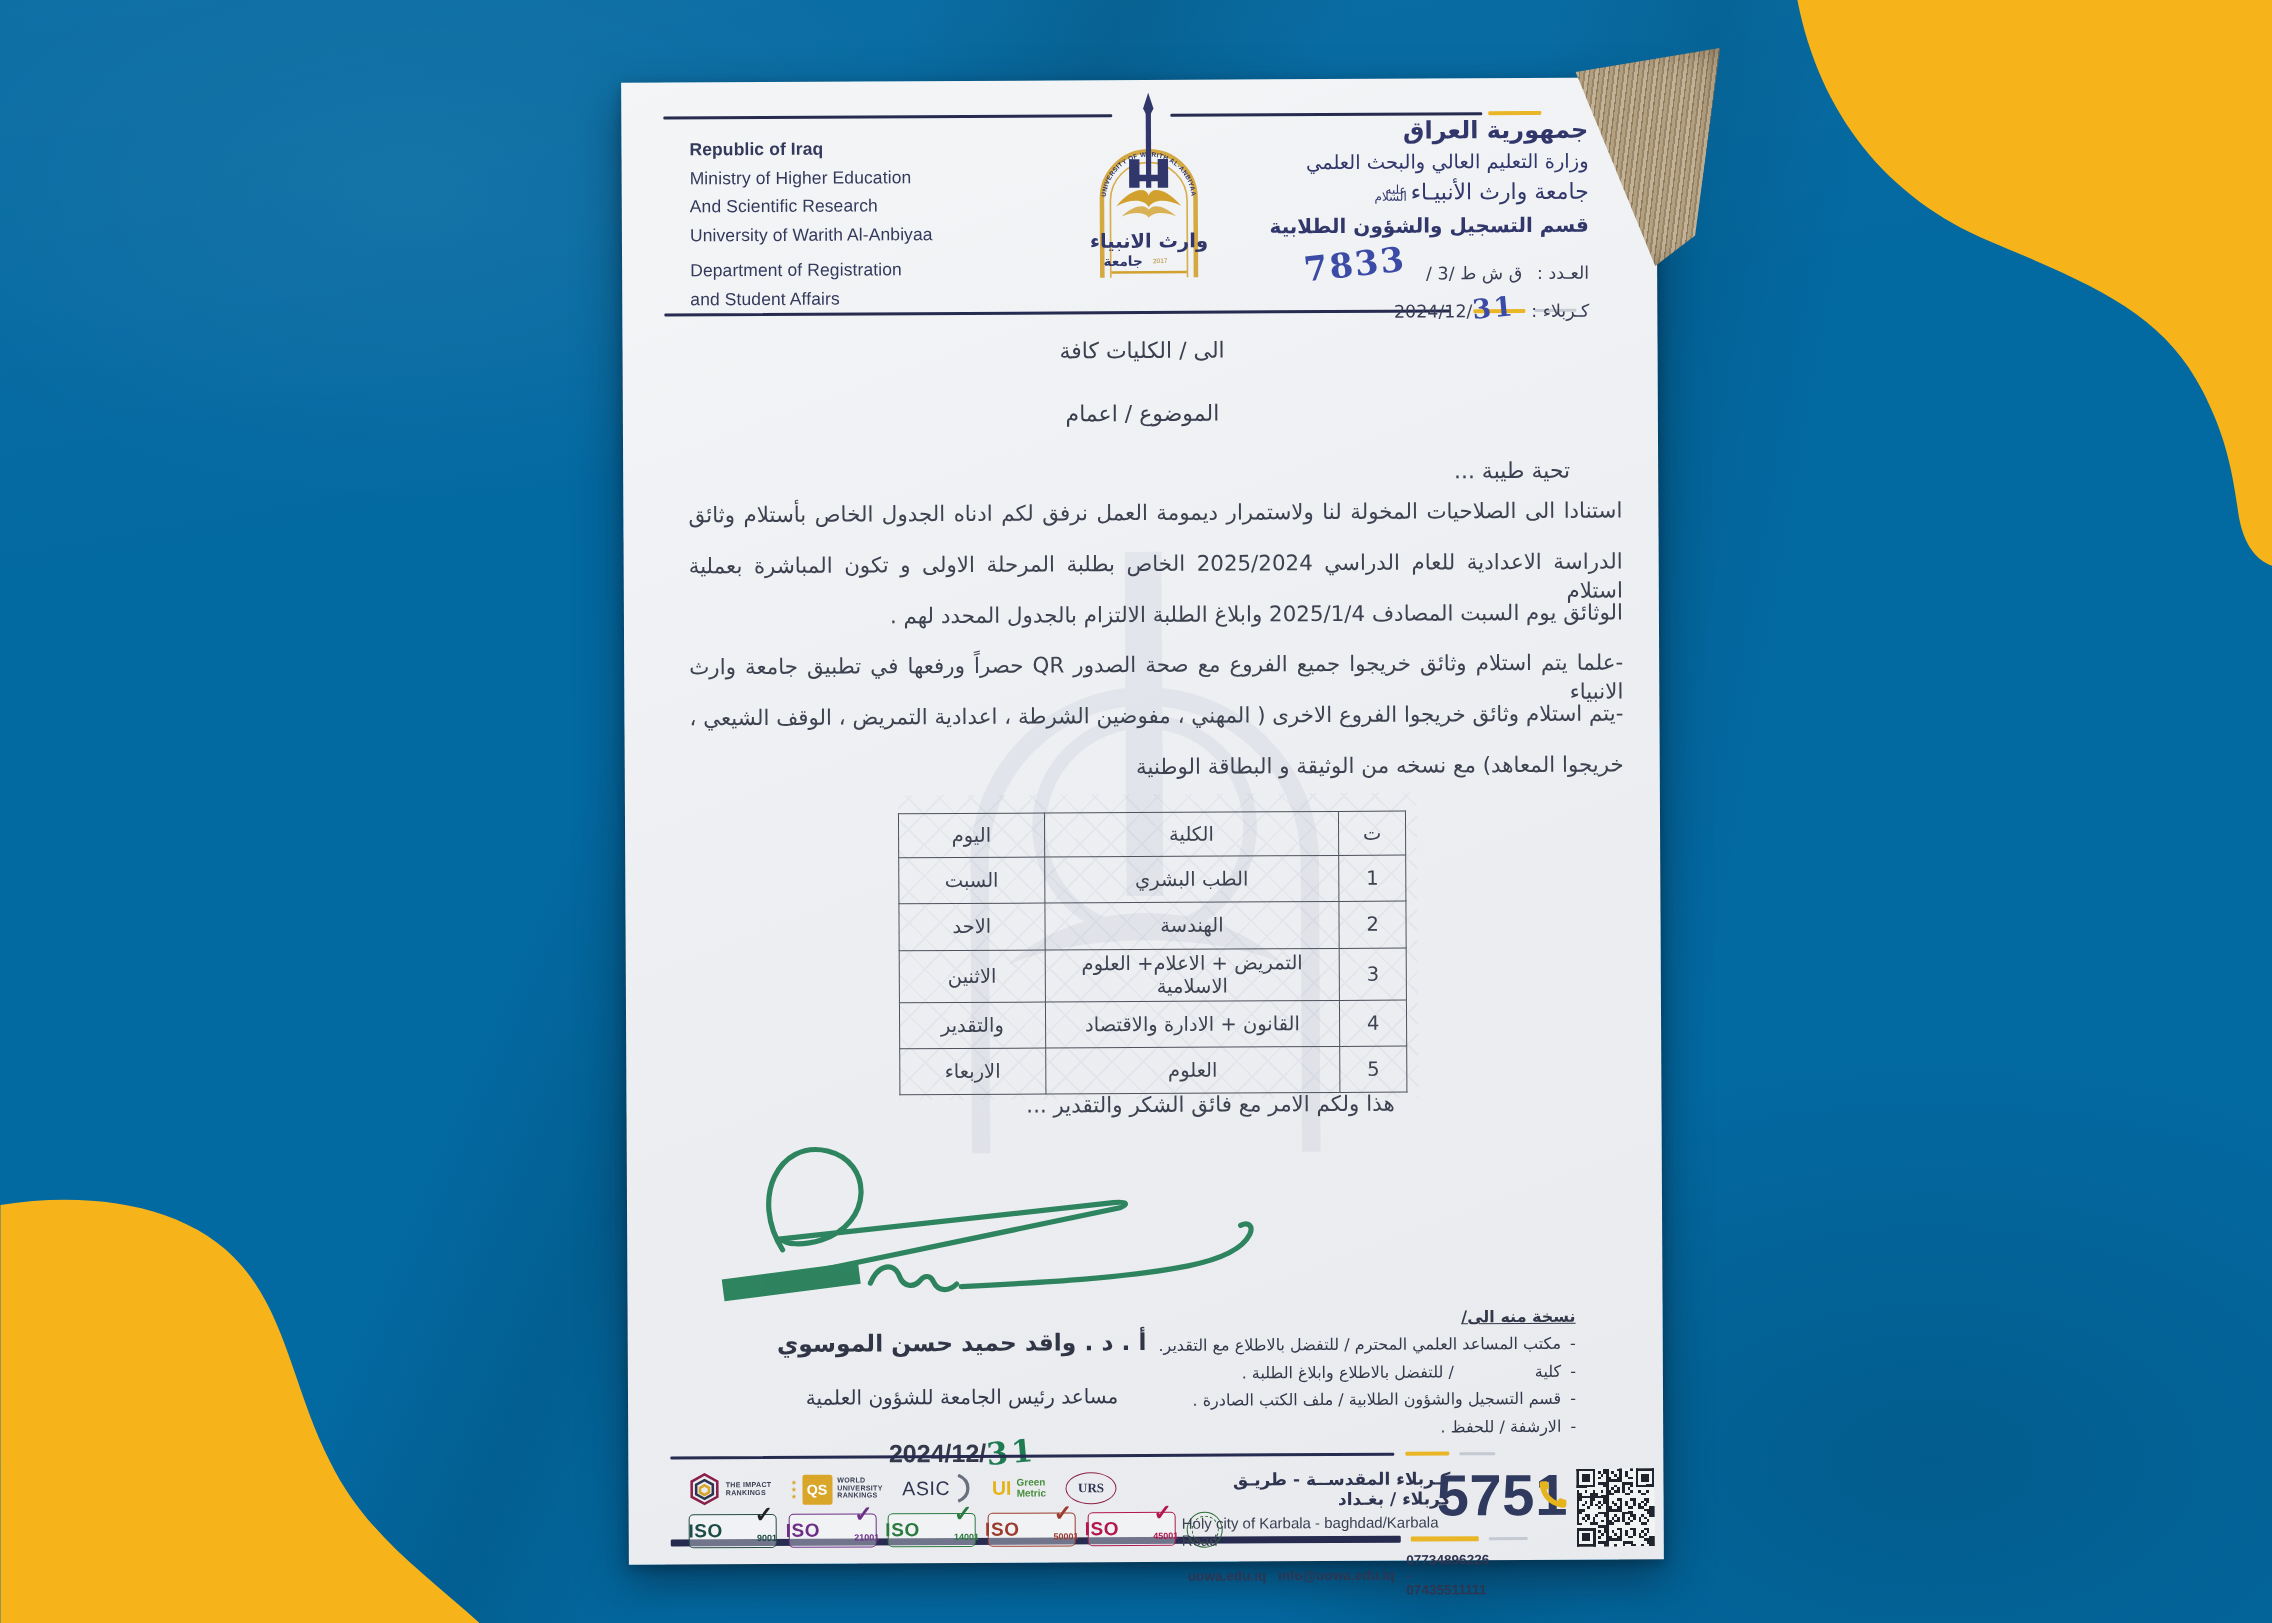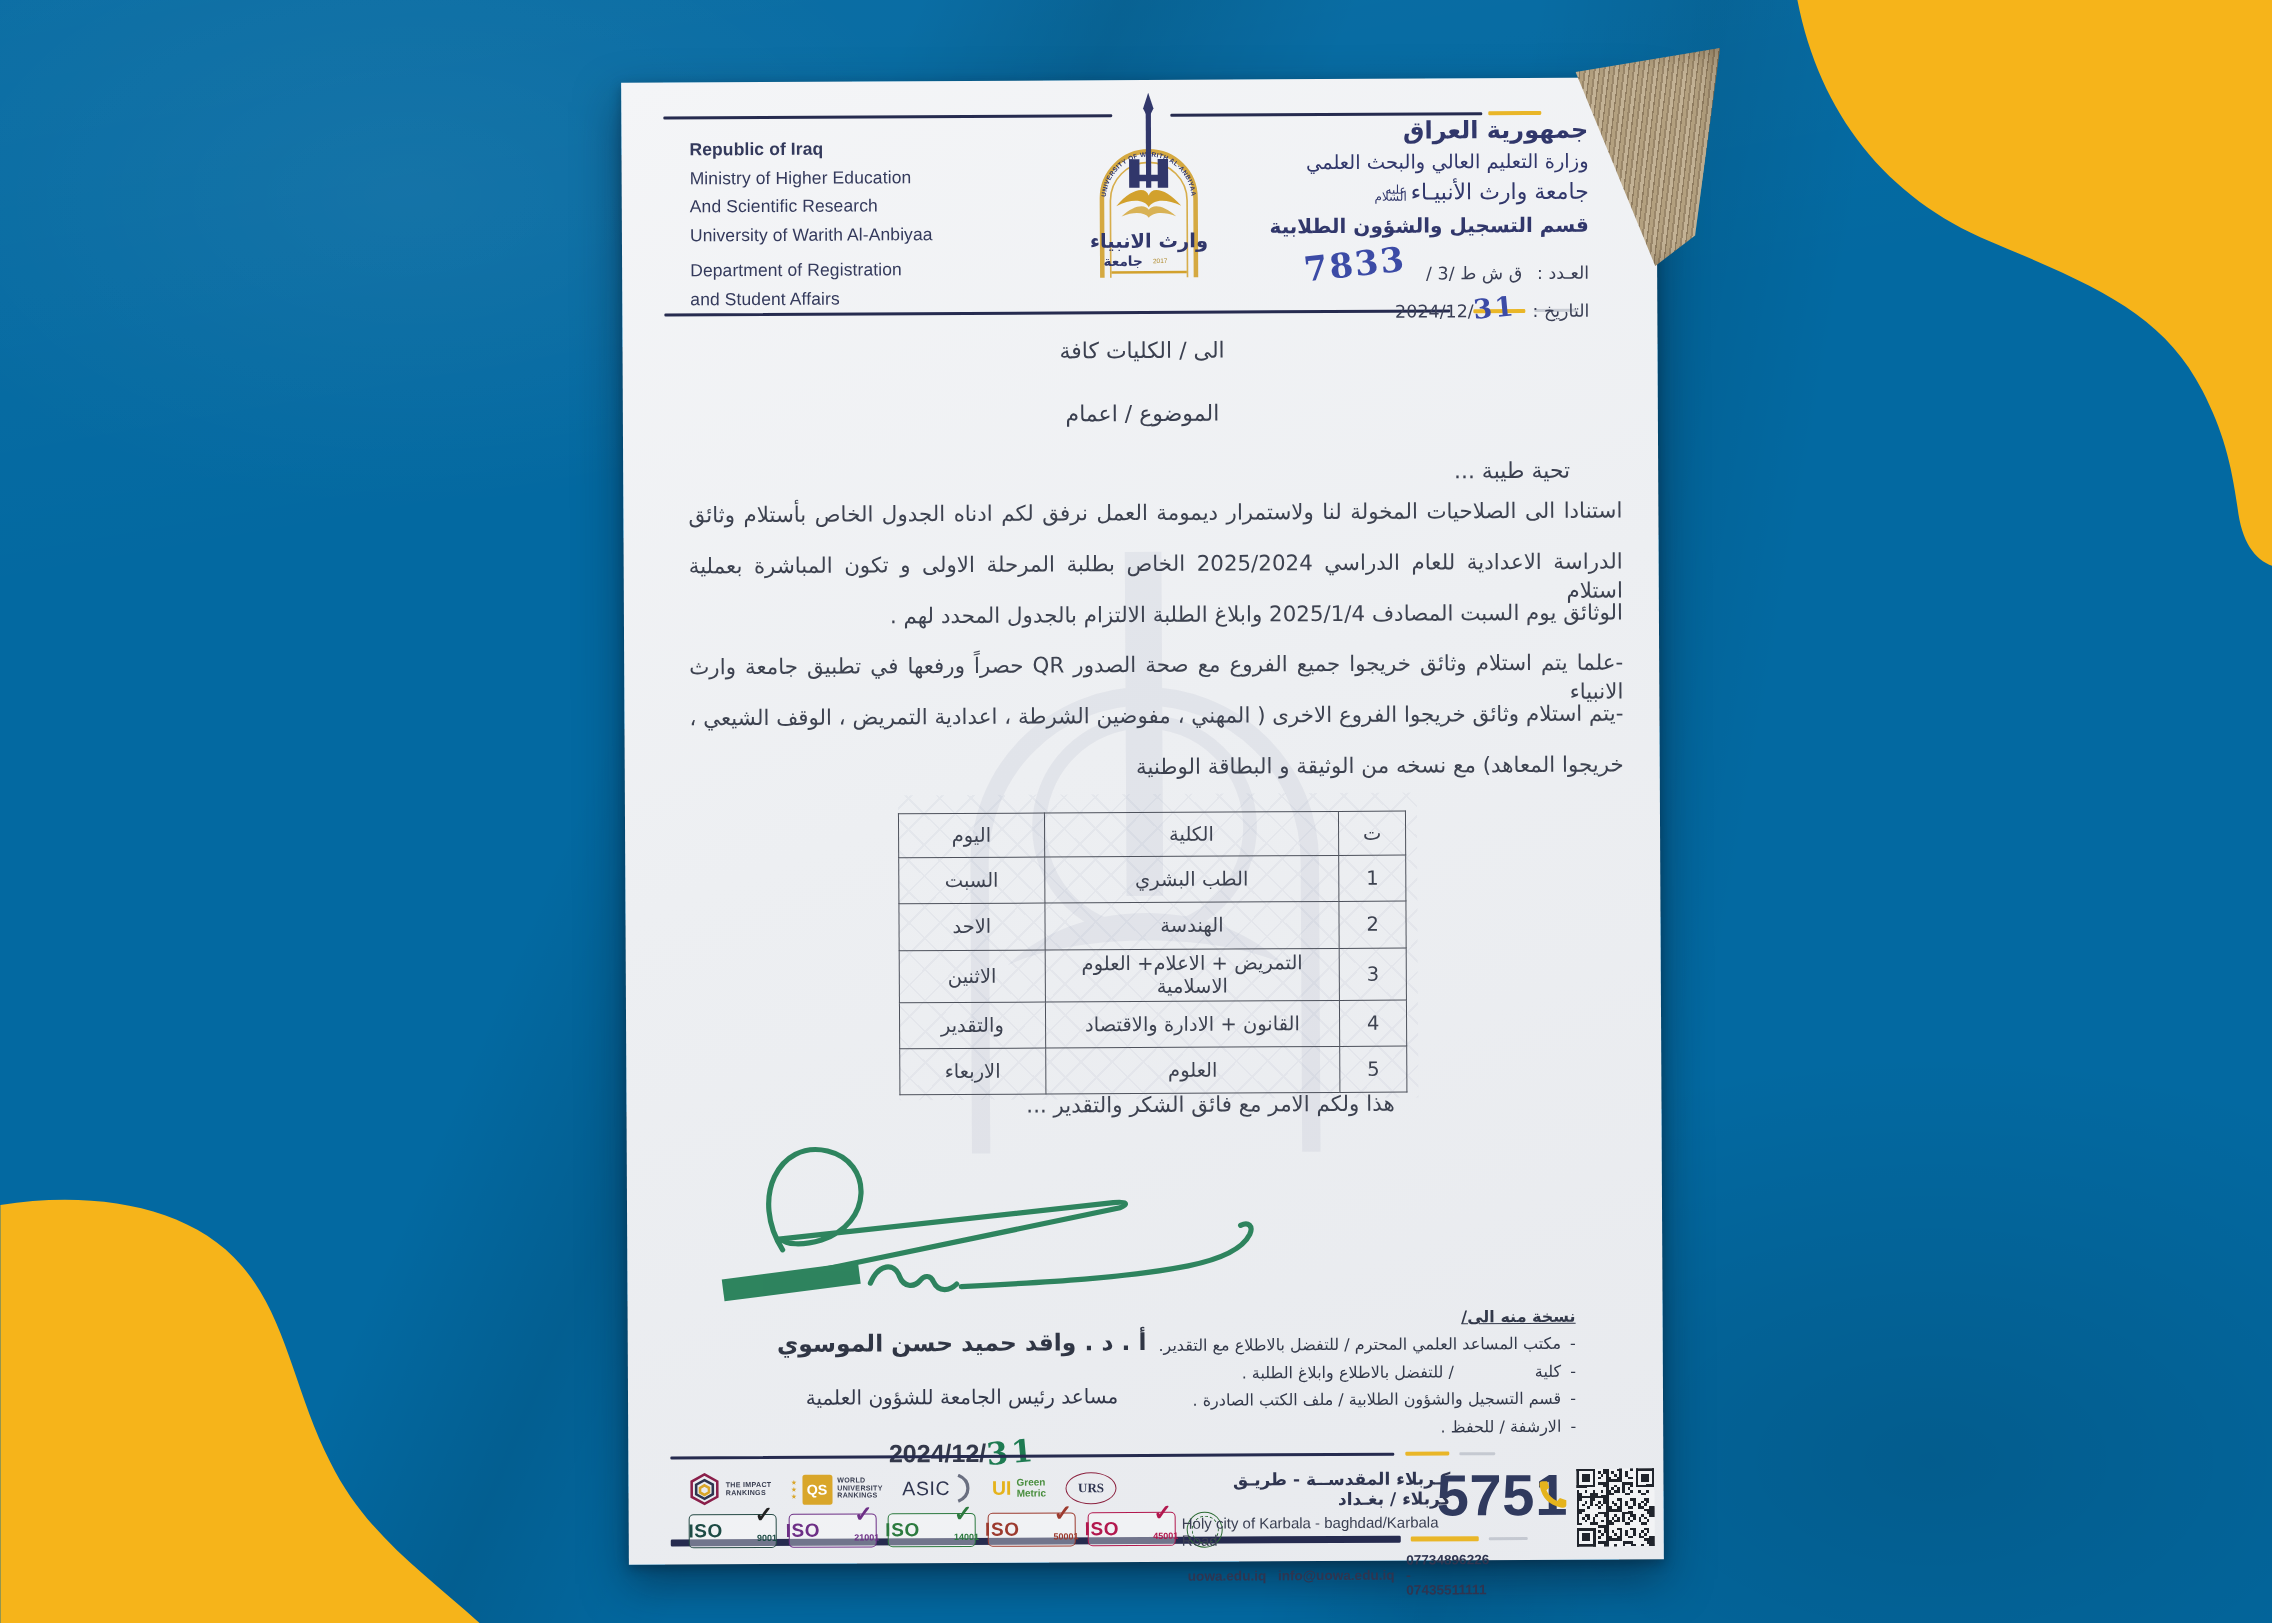--- a/index.html
+++ b/index.html
@@ -178,21 +178,21 @@
       <p class="ar-l1">جمهورية العراق</p>
       <p class="ar-l2">وزارة التعليم العالي والبحث العلمي</p>
       <p class="ar-l3"><span>جامعة وارث الأنبيـاء</span><span class="honorific">عليه السلام</span></p>
       <p class="ar-l4">قسم التسجيل والشؤون الطلابية</p>
       <p class="refline">
         <span class="lbl">العـدد :</span>
         <span style="margin-right:9px;">ق ش ط /3 /</span>
         <span class="hand-blue">7833</span>
       </p>
       <p class="dateline">
-        <span class="lbl">التاريخ :</span>
+        <span class="lbl">كـربلاء :</span>
         <span class="ltrrun" style="margin-right:10.4px;"><span>2024/12/</span><span class="hand-blue-sm">31</span></span>
       </p>
     </div>
 
     <div class="abs ar to-line">الى / الكليات كافة</div>
     <div class="abs ar subject-line">الموضوع / اعمام</div>
     <div class="abs ar greeting">تحية طيبة ...</div>
 
     <div class="abs ar para just" style="top:419px;">استنادا الى الصلاحيات المخولة لنا ولاستمرار ديمومة العمل نرفق لكم ادناه الجدول الخاص بأستلام وثائق</div>
     <div class="abs ar para just" style="top:470px;">الدراسة الاعدادية للعام الدراسي 2025/2024 الخاص بطلبة المرحلة الاولى و تكون المباشرة بعملية استلام</div>

